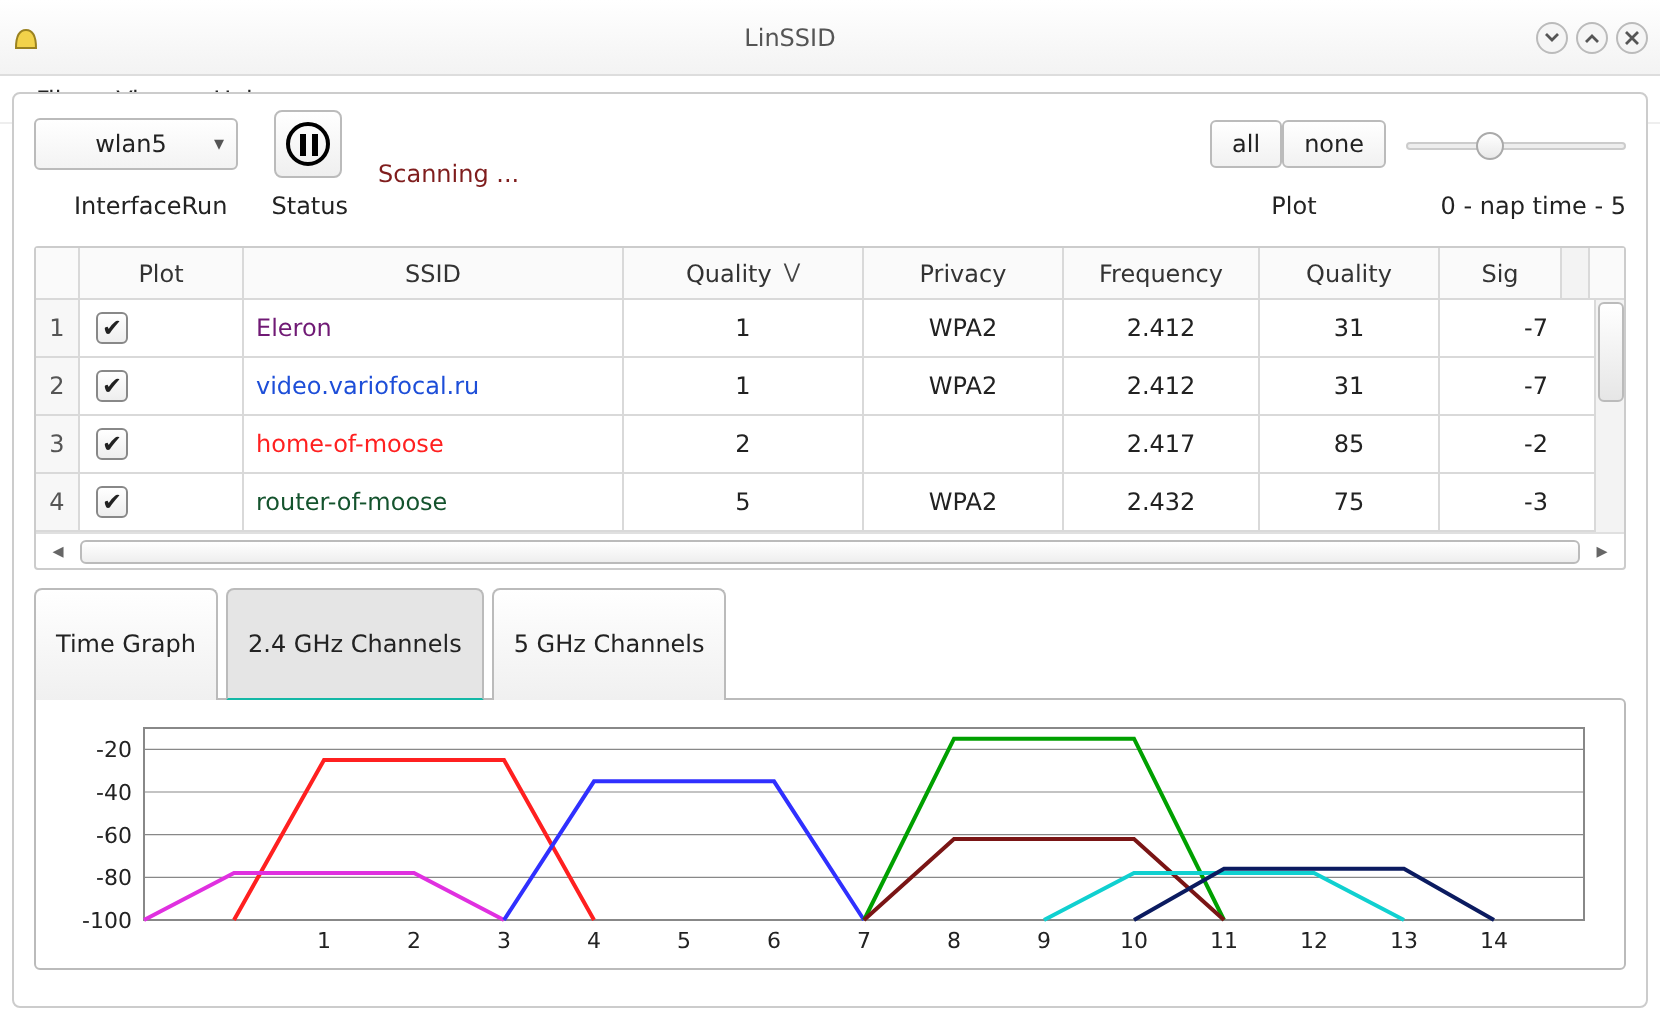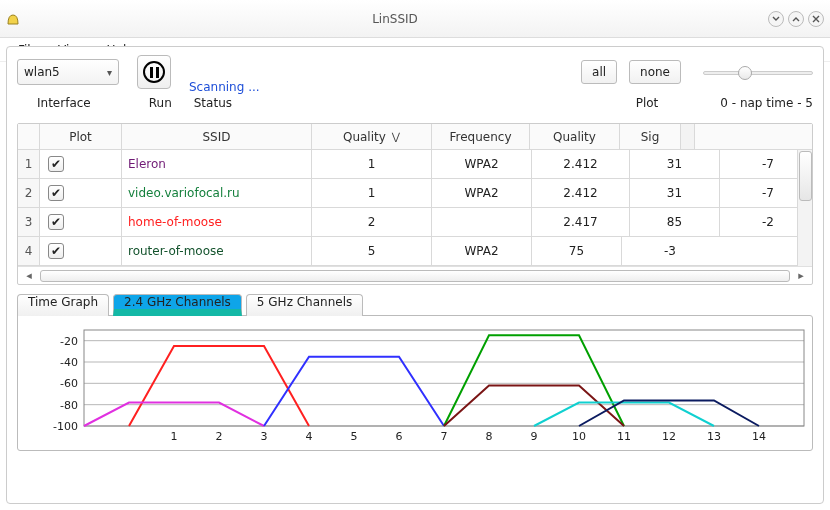--- a/index.html
+++ b/index.html
@@ -6,35 +6,35 @@
   html, body { margin:0; padding:0; }
   body { width:830px; height:510px; font-family: "DejaVu Sans","Liberation Sans",sans-serif; font-size:12px; background:#fff; color:#222; overflow:hidden; }
   .titlebar { height:38px; display:flex; align-items:center; padding:0 6px; background:linear-gradient(#fff,#f3f3f3); border-bottom:1px solid #ddd; }
   .titlebar .app-icon { width:14px; height:14px; margin-right:6px; }
   .titlebar .app-title { flex:1; text-align:center; font-size:12px; color:#555; }
   .titlebar .win-btn { width:16px; height:16px; border:1px solid #bbb; border-radius:8px; margin-left:4px; display:flex; align-items:center; justify-content:center; font-size:10px; color:#555; background:#f5f5f5; }
   .menubar { height:24px; display:flex; align-items:center; padding:0 8px; background:#fff; border-bottom:1px solid #eee; }
   .menubar .menu-item { padding:3px 10px; border-radius:3px; }
   .frame { position:absolute; left:6px; right:6px; top:46px; bottom:6px; border:1px solid #ccc; border-radius:4px; padding:8px 10px 10px 10px; background:#fff; }
   .toolbar-row { display:flex; align-items:center; height:34px; }
-  .select-wrap { display:inline-flex; align-items:center; width:102px; height:26px; border:1px solid #bbb; border-radius:3px; padding:0 6px; background:linear-gradient(#fff,#f3f3f3); }
+  .select-wrap { display:inline-flex; align-items:center; width:102px; height:26px; border:1px solid #bbb; border-radius:3px; padding:0 6px; background:linear-gradient(#fff,#f3f3f3);text-align:center; }
   .select-wrap .sel-text { flex:1; }
   .select-wrap .caret { font-size:10px; color:#555; }
   .run-btn { width:34px; height:34px; margin-left:18px; border:1px solid #bbb; border-radius:4px; background:linear-gradient(#fff,#efefef); display:flex; align-items:center; justify-content:center; }
   .pause-ring { width:22px; height:22px; border:2px solid #000; border-radius:50%; display:flex; align-items:center; justify-content:center; }
   .pause-ring .bar { width:3px; height:11px; background:#000; margin:0 1.5px; }
-  .status-text { margin-left:18px; color:#1d4ed8;margin-top:30px; }
-  .plot-buttons { margin-left:auto; display:flex; align-items:center; gap:12px; }
+  .status-text { margin-left:18px; color:#7f1d1d;margin-top:30px; }
+  .plot-buttons { margin-left:auto; display:flex; align-items:center; gap:0; }
   .btn { height:24px; padding:0 10px; border:1px solid #bbb; border-radius:3px; background:linear-gradient(#fff,#f1f1f1); display:inline-flex; align-items:center; }
   .slider { position:relative; width:110px; height:16px; margin-left:10px; }
   .slider .track { position:absolute; left:0; right:0; top:7px; height:4px; background:#eee; border:1px solid #ccc; border-radius:2px; }
   .slider .thumb { position:absolute; top:2px; width:14px; height:14px; border:1px solid #aaa; border-radius:7px; background:linear-gradient(#fff,#e9e9e9); left:35px; }
   .labels-row { display:flex; align-items:center; height:20px; margin-top:4px; font-size:12px; color:#222; }
   .labels-row .lbl-interface { margin-left:20px; }
-  .labels-row .lbl-run { margin-left:58px; }
+  .labels-row .lbl-run { }
   .labels-row .lbl-status { margin-left:22px; }
   .labels-row .lbl-plot { margin-left:auto; margin-right:62px; }
   .labels-row .lbl-naptime { white-space:nowrap; }
   .table-wrap { margin-top:10px; border:1px solid #ccc; border-radius:2px; }
   .thead, .trow { display:flex; align-items:stretch; border-bottom:1px solid #d9d9d9; }
   .thead { background:#fafafa; height:26px; }
   .thead .th, .trow .td { border-right:1px solid #d9d9d9; display:flex; align-items:center; padding:0 6px; overflow:hidden; }
   .thead .th { justify-content:center; color:#333; position:relative; }
   .col-idx { width:22px; justify-content:center; padding:0; }
   .col-plot { width:82px; justify-content:center; }
@@ -48,23 +48,23 @@
   .trow { height:29px; font-size:12px; }
   .trow .td.col-idx { background:#f7f7f7; justify-content:center; color:#555; }
   .plot-check { width:16px; height:16px; border:1px solid #888; border-radius:3px; background:linear-gradient(#fff,#eee); display:flex; align-items:center; justify-content:center; font-size:12px; }
   .sort-caret { font-size:10px; margin-left:6px; color:#444; }
   .vscroll-thumb { width:13px; height:50px; margin:1px auto; border:1px solid #bbb; border-radius:3px; background:linear-gradient(#fff,#e6e6e6); }
   .hscroll { height:18px; display:flex; align-items:center; padding:2px 4px; border-top:1px solid #e0e0e0; }
   .hscroll .left-ar, .hscroll .right-ar { width:14px; text-align:center; color:#666; font-size:11px; }
   .hscroll .htrack { flex:1; height:12px; border:1px solid #bbb; border-radius:3px; background:linear-gradient(#fff,#eee); margin:0 4px; }
 
   .tabs { margin-top:8px; display:flex; gap:4px; position:relative; z-index:2; }
-  .tab { padding:0 10px; border:1px solid #bbb; border-bottom:none; border-radius:4px 4px 0 0; background:linear-gradient(#fff,#f0f0f0); position:relative; top:1px; }
-  .tab.active { background:#0ea5e9; border-bottom:7px solid #14b8a6; }
-  .chart-area { border:1px solid #bbb; border-radius:0 3px 3px 3px; padding:8px 8px 4px 16px; }
+  .tab { padding:20px 10px; border:1px solid #bbb; border-bottom:none; border-radius:4px 4px 0 0; background:linear-gradient(#fff,#f0f0f0); position:relative; top:1px; }
+  .tab.active { background:#e5e5e5; border-bottom:1px solid #14b8a6; }
+  .chart-area { border:1px solid #bbb; border-radius:0 3px 3px 3px; padding:8px 8px 4px 4px; }
   svg.chart { display:block; }
 </style>
 </head>
 <body>
 
 <div class="titlebar">
   <span class="app-icon">
     <svg width="14" height="14" viewBox="0 0 14 14">
         <path d="M2 12 Q2 3 7 3 Q12 3 12 12 Z" fill="#f2d24a" stroke="#9b8220" stroke-width="1"></path>
       </svg>
@@ -135,20 +135,23 @@
       <div class="th col-plot">
           <span>Plot</span>
         </div>
       <div class="th col-ssid">
           <span>SSID</span>
         </div>
       <div class="th col-channel">
           <span>Quality</span>
           <span class="sort-caret">⋁</span>
         </div>
+      <div class="th col-privacy">
+          <span>Privacy</span>
+        </div>
       <div class="th col-freq">
           <span>Frequency</span>
         </div>
       <div class="th col-qual">
           <span>Quality</span>
         </div>
       <div class="th col-sig">
           <span>Sig</span>
         </div>
       <div class="th col-scroll"></div>
@@ -164,21 +167,21 @@
           <div class="td col-privacy">WPA2</div>
           <div class="td col-freq">2.412</div>
           <div class="td col-qual">31</div>
           <div class="td col-sig">-7</div>
         </div>
         <div class="trow">
           <div class="td col-idx">2</div>
           <div class="td col-plot" style="justify-content:flex-start;padding-left:8px">
             <span class="plot-check">✔</span>
           </div>
-          <div class="td col-ssid" style="color:#15803d">video.variofocal.ru</div>
+          <div class="td col-ssid" style="color:#1d4ed8">video.variofocal.ru</div>
           <div class="td col-channel">1</div>
           <div class="td col-privacy">WPA2</div>
           <div class="td col-freq">2.412</div>
           <div class="td col-qual">31</div>
           <div class="td col-sig">-7</div>
         </div>
         <div class="trow">
           <div class="td col-idx">3</div>
           <div class="td col-plot" style="justify-content:flex-start;padding-left:8px">
             <span class="plot-check">✔</span>
@@ -191,20 +194,21 @@
           <div class="td col-sig">-2</div>
         </div>
         <div class="trow">
           <div class="td col-idx">4</div>
           <div class="td col-plot" style="justify-content:flex-start;padding-left:8px">
             <span class="plot-check">✔</span>
           </div>
           <div class="td col-ssid" style="color:#14532d">router-of-moose</div>
           <div class="td col-channel">5</div>
           <div class="td col-privacy">WPA2</div>
+          <div class="td col-freq">2.432</div>
           <div class="td col-qual">75</div>
           <div class="td col-sig">-3</div>
         </div>
       </div>
     <div class="hscroll">
       <span class="left-ar">◂</span>
       <div class="htrack"></div>
       <span class="right-ar">▸</span>
     </div>
   <div style="position: absolute; right: 0px; top: 26px; width: 15px; height: 116px; background: rgb(243, 243, 243); border-left: 1px solid rgb(217, 217, 217);">

